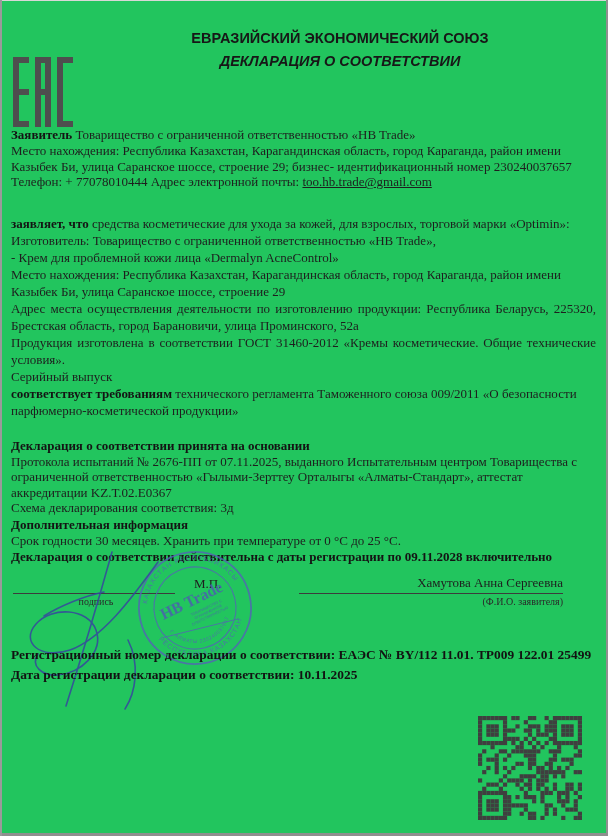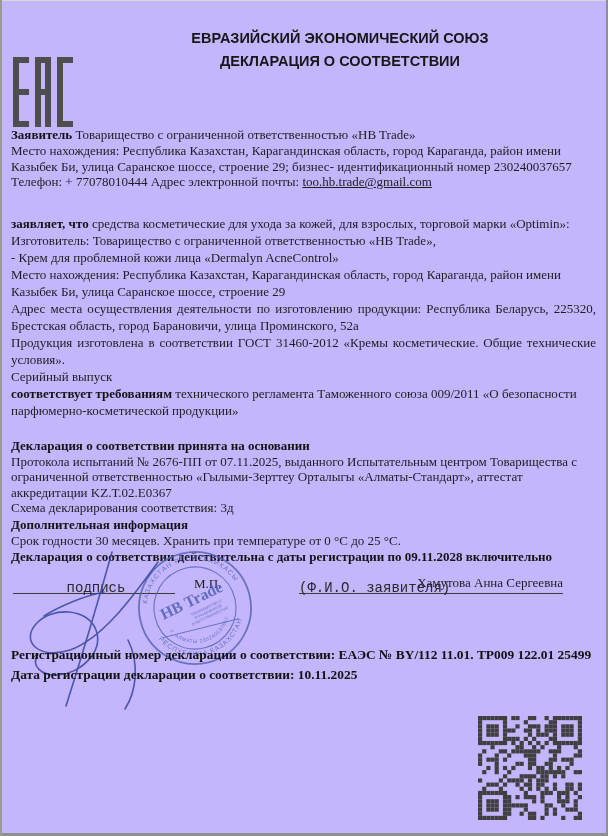--- a/index.html
+++ b/index.html
@@ -1,43 +1,43 @@
 <!DOCTYPE html>
 <html><head>
 <meta charset="utf-8">
 <style>
   html,body{margin:0;padding:0;background:#e9e9e9;}
   .page{
-    position:relative;width:608px;height:836px;background:#c4b5fd;
+    position:relative;width:608px;height:836px;background:#22c55e;
     font-family:"Liberation Serif", serif;color:#1e1e1e;overflow:hidden;
     box-shadow:inset 2px 0 0 #9a9a9a, inset -2px 0 0 #8f8f8f, inset 0 -3px 0 #8f8f8f, inset 0 1px 0 #d8d8d6;
   }
   .hdr{position:absolute;left:120px;top:30px;width:440px;text-align:center;
        font-family:"Liberation Sans", sans-serif;font-weight:bold;font-size:14.5px;color:#171717;}
-  .hdr .h2{margin-top:7px;}
+  .hdr .h2{margin-top:7px;font-style:italic;}
   .eac{position:absolute;left:13px;top:57px;width:60px;height:70px;}
   .sr{position:absolute;width:1px;height:1px;overflow:hidden;clip:rect(0 0 0 0);white-space:nowrap;}
   .blk{position:absolute;left:11px;width:585px;font-size:13px;}
   .blk p{margin:0;}
   b{font-weight:bold;color:#141414;}
   #b-applicant{top:127px;line-height:15.8px;}
   #b-product{top:215px;line-height:17px;}
   #b-basis{top:438px;line-height:15.6px;}
   #b-additional{top:517px;line-height:16px;}
   .j{text-align:justify;}
   .u{text-decoration:underline;}
   
   #b-sig{top:571px;height:64px;}
   .mp{position:absolute;left:183px;top:5px;font-size:13px;}
   .sigline{position:absolute;top:22px;border-top:1px solid #3c3c3c;height:0;}
   .line-l{left:2px;width:162px;}
   .line-r{left:288px;width:264px;}
-  .cap{position:absolute;top:9px;font-size:14px;color:#2a2a2a;font-family:Liberation Mono, monospace;}
+  .cap{position:absolute;top:25px;font-size:10px;color:#2a2a2a;}
   .cap-l{left:40px;width:90px;text-align:center;}
-  .cap-r{left:288px;width:264px;text-align:left;}
+  .cap-r{left:288px;width:264px;text-align:right;}
   .fio-name{position:absolute;left:288px;top:4px;width:264px;text-align:right;font-size:13px;}
   
   #b-reg{top:645px;font-weight:bold;font-size:13.4px;line-height:20px;color:#121212;}
   
   .stamp{position:absolute;left:128px;top:548px;width:134px;height:120px;opacity:.82;}
   .signature{position:absolute;left:8px;top:546px;width:200px;height:166px;}
   .qr{position:absolute;left:478px;top:716px;width:104px;height:104px;}
 </style>
 </head>
 <body>

